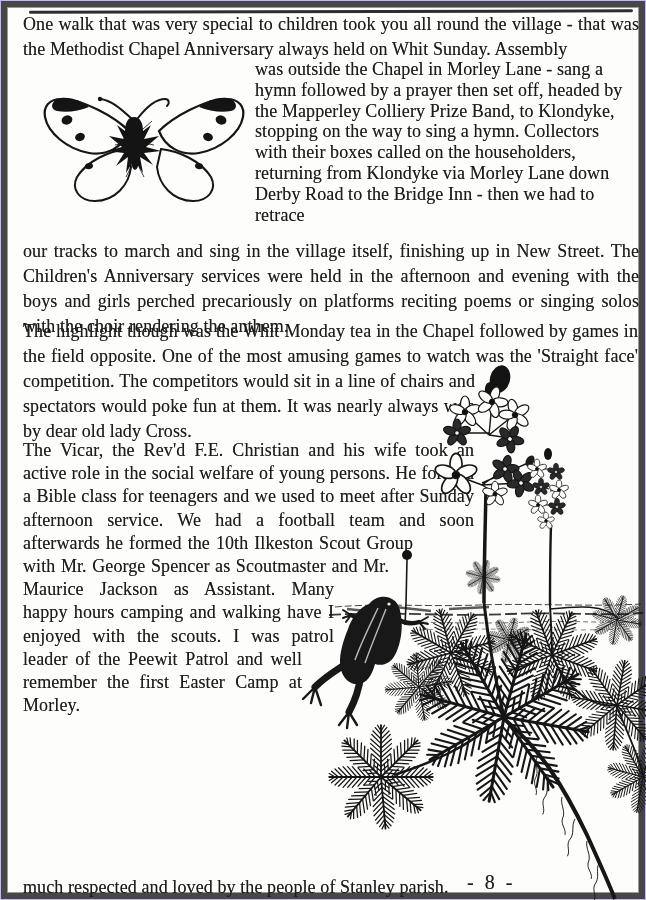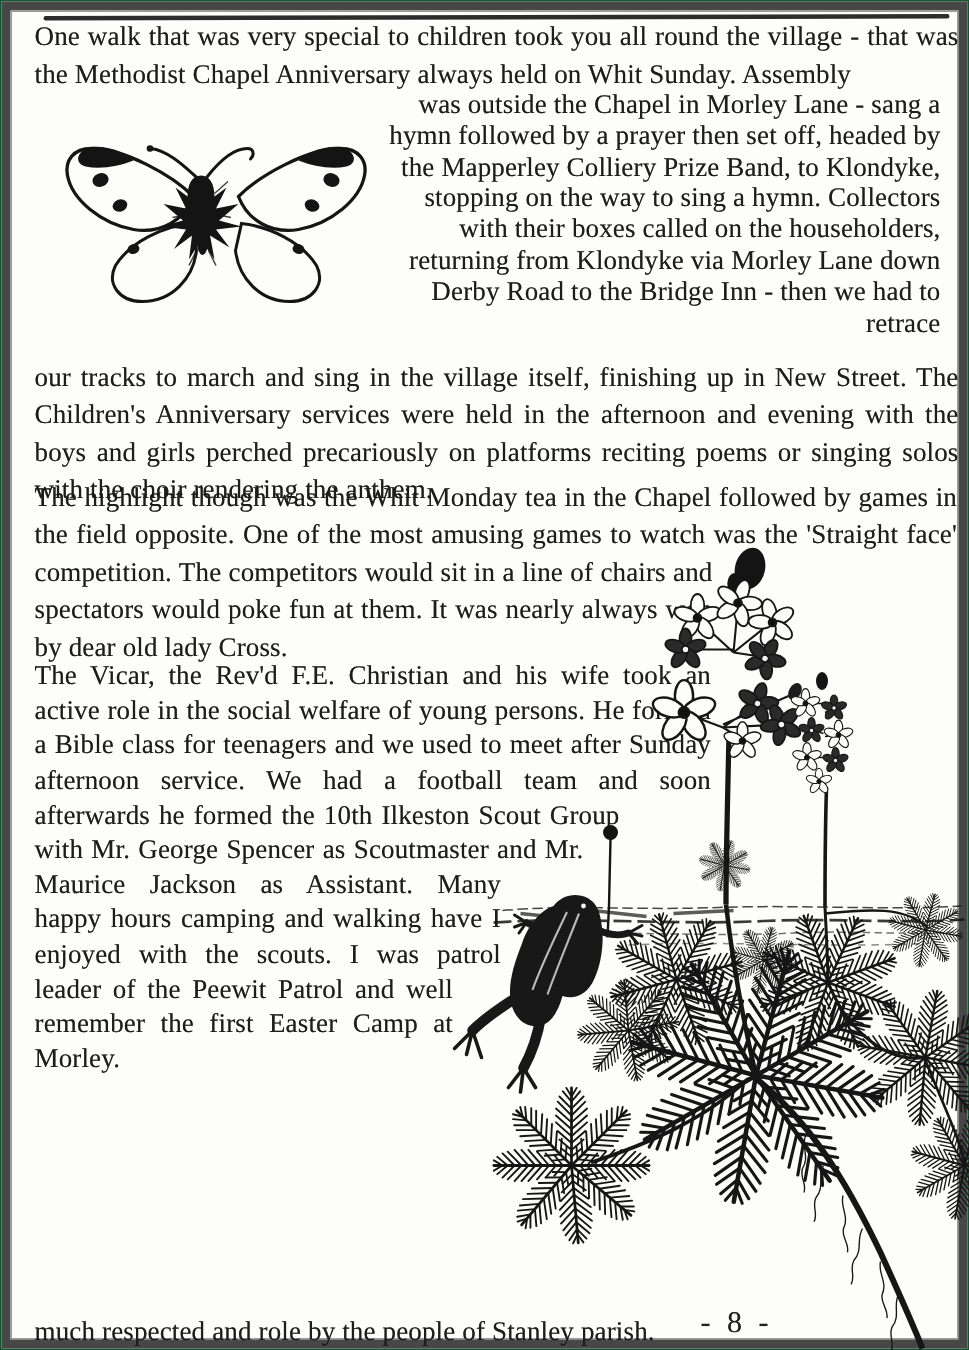--- a/index.html
+++ b/index.html
@@ -1,37 +1,37 @@
 <!DOCTYPE html>
 <html><head>
 <meta charset="utf-8">
 <style>
   html,body{margin:0;padding:0;}
   body{
     width:646px;height:900px;position:relative;overflow:hidden;
     background:#bdbdbd;
     font-family:"Liberation Serif","DejaVu Serif",serif;
   }
-  .scan-frame{position:absolute;inset:0;background:#14532d;}
+  .scan-frame{position:absolute;inset:0;background:#c4b5fd;}
   .page{
     position:absolute;inset:1px;border:6px solid #474747;
     background:#fdfdfb;box-shadow:inset 0 0 0 1px #9a9a9a;
   }
   .page-inner{position:absolute;inset:0;color:#1d1d1d;}
   .streak{
     position:absolute;top:3px;left:22px;right:6px;height:3px;
     background:#161616;border-radius:3px;opacity:.9;transform:rotate(-.12deg);
   }
   .txt{
     position:absolute;font-size:18px;line-height:25px;
     text-align:justify;letter-spacing:.1px;
     text-shadow:0 0 .4px rgba(20,20,20,.55);
   }
   .p1a{top:5px;left:16px;width:616px;}
-  .p1b{top:52px;left:248px;width:372px;line-height:20.8px;text-align:right;}
+  .p1b{top:52px;left:248px;width:372px;line-height:20.8px;text-align:left;}
   .p1c{top:218px;left:16px;width:616px;margin-top:14px;}
   .p2 {top:312px;left:16px;width:616px;}
   .p3 {top:432px;left:16px;width:452px;line-height:23.2px;}
   .p4 {top:710px;left:16px;width:298px;line-height:23.2px;}
   .p5 {top:845px;left:16px;width:480px;line-height:23.5px;text-align:left;}
   .sp{float:right;clear:right;}
   .p2 .s1{width:1px;height:50px;}
   .p2 .s2{width:164px;height:75px;}
   .p3 .s1{width:1px;height:93px;}
   .p3 .s2{width:62px;height:46px;}
@@ -107,21 +107,21 @@
         <span class="sp s2"></span>
         <span class="sp s3"></span>
         <span class="sp s4"></span>
         <span class="sp s5"></span>
         <span>The Vicar, the Rev'd F.E. Christian and his wife took an active role in the social welfare of young persons. He formed a Bible class for teenagers and we used to meet after Sunday afternoon service. We had a football team and soon afterwards he formed the 10th Ilkeston Scout Group with Mr. George Spencer as Scoutmaster and Mr. Maurice Jackson as Assistant. Many happy hours camping and walking have I enjoyed with the scouts.  I was patrol leader of the Peewit Patrol and well remember the first Easter Camp at Morley.</span>
       </div>
 
 
       <div class="txt p5">
         <br>
-        <span>much respected and role by the people of Stanley parish.</span>
+        <span>much respected and loved by the people of Stanley parish.</span>
       </div>
 
       <div class="pagenum">- 8 -</div>
 
       <div class="pond">
         <svg viewBox="0 0 348 545" width="348" height="545">
           <defs>
             <g id="fr" stroke="#161616" fill="none" stroke-linecap="round">
               <path d="M0,0 L45,0" stroke-width="1.6"></path>
               <path d="M5,0 L10,-6 M9,0 L15,-7 M13,0 L20,-8 M17,0 L25,-9 M21,0 L29,-9 M25,0 L33,-9 M29,0 L37,-8 M33,0 L40,-7 M37,0 L43,-5 M40,0 L45,-3" stroke-width="1.1"></path>

